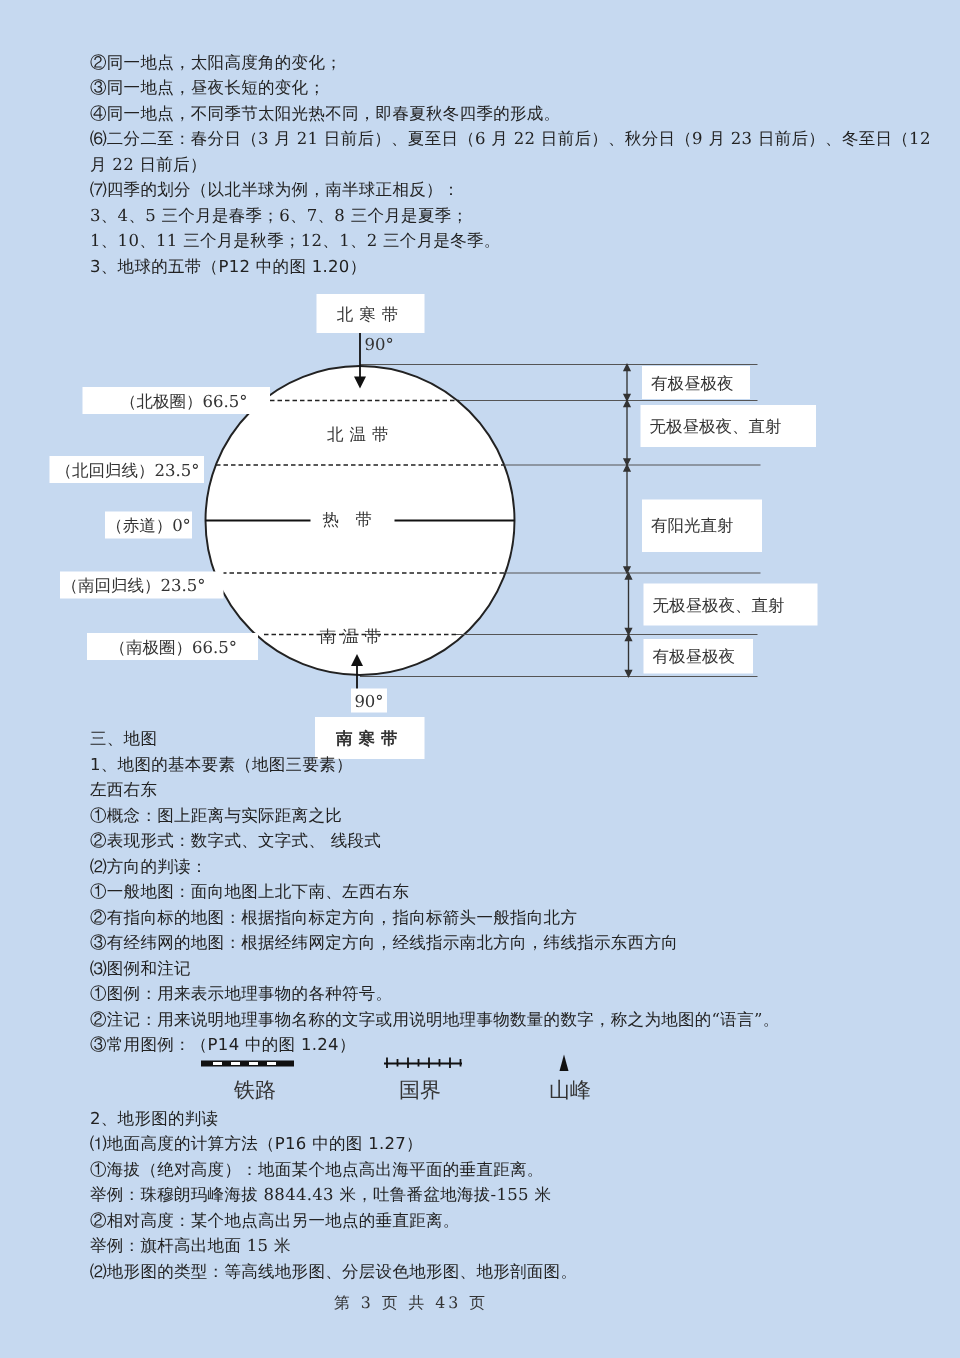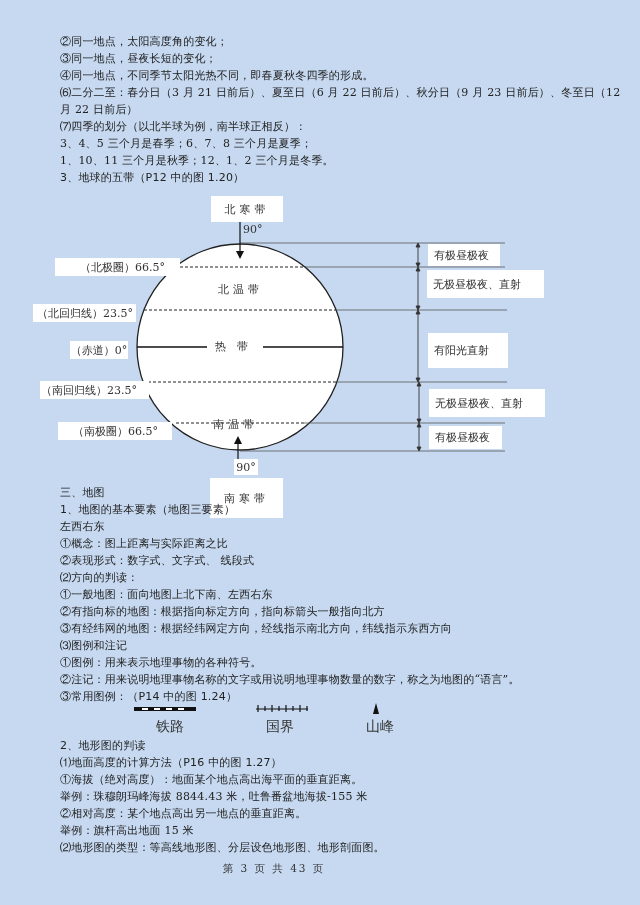--- a/index.html
+++ b/index.html
@@ -101,21 +101,21 @@
 <div class="lbl" style="left:215px;top:339px;">热　带</div>
 <div class="lbl" style="left:213px;top:396px;letter-spacing:4px;margin-top:21px;">南温带</div>
 
 <div class="wbox" style="left:55px;top:258px;width:110px;height:18px;justify-content:flex-end;padding-right:15px;">（北极圈）66.5°</div>
 <div class="wbox" style="left:33px;top:304px;width:100px;height:18px;justify-content:flex-end;padding-right:3px;">（北回归线）23.5°</div>
 <div class="wbox" style="left:70px;top:341px;width:58px;height:18px;justify-content:center;">（赤道）0°</div>
 <div class="wbox" style="left:40px;top:381px;width:97px;height:18px;justify-content:flex-end;padding-right:12px;">（南回归线）23.5°</div>
 <div class="wbox" style="left:58px;top:422px;width:100px;height:18px;justify-content:flex-end;padding-right:14px;">（南极圈）66.5°</div>
 
 <div class="wbox" style="left:234px;top:459px;width:24px;height:16px;justify-content:center;">90°</div>
-<div class="wbox c" style="left:210px;top:478px;width:73px;height:40px;">南寒带</div>
+<div class="wbox c" style="left:210px;top:478px;width:73px;height:28px;font-weight:bold;">南寒带</div>
 
 <div class="wbox" style="left:428px;top:244px;width:72px;height:22px;padding-left:6px;box-sizing:border-box;">有极昼极夜</div>
 <div class="wbox" style="left:427px;top:270px;width:117px;height:28px;padding-left:6px;box-sizing:border-box;">无极昼极夜、直射</div>
 <div class="wbox" style="left:428px;top:333px;width:80px;height:35px;padding-left:6px;box-sizing:border-box;">有阳光直射</div>
 <div class="wbox" style="left:429px;top:389px;width:116px;height:28px;padding-left:6px;box-sizing:border-box;">无极昼极夜、直射</div>
 <div class="wbox" style="left:429px;top:426px;width:73px;height:23px;padding-left:6px;box-sizing:border-box;">有极昼极夜</div>
 
 <div class="line bold" style="top:484px">三、地图</div>
 <div class="line bold" style="top:501px">1、地图的基本要素（地图三要素）</div>
 <div class="line" style="top:518px">左西右东</div>

